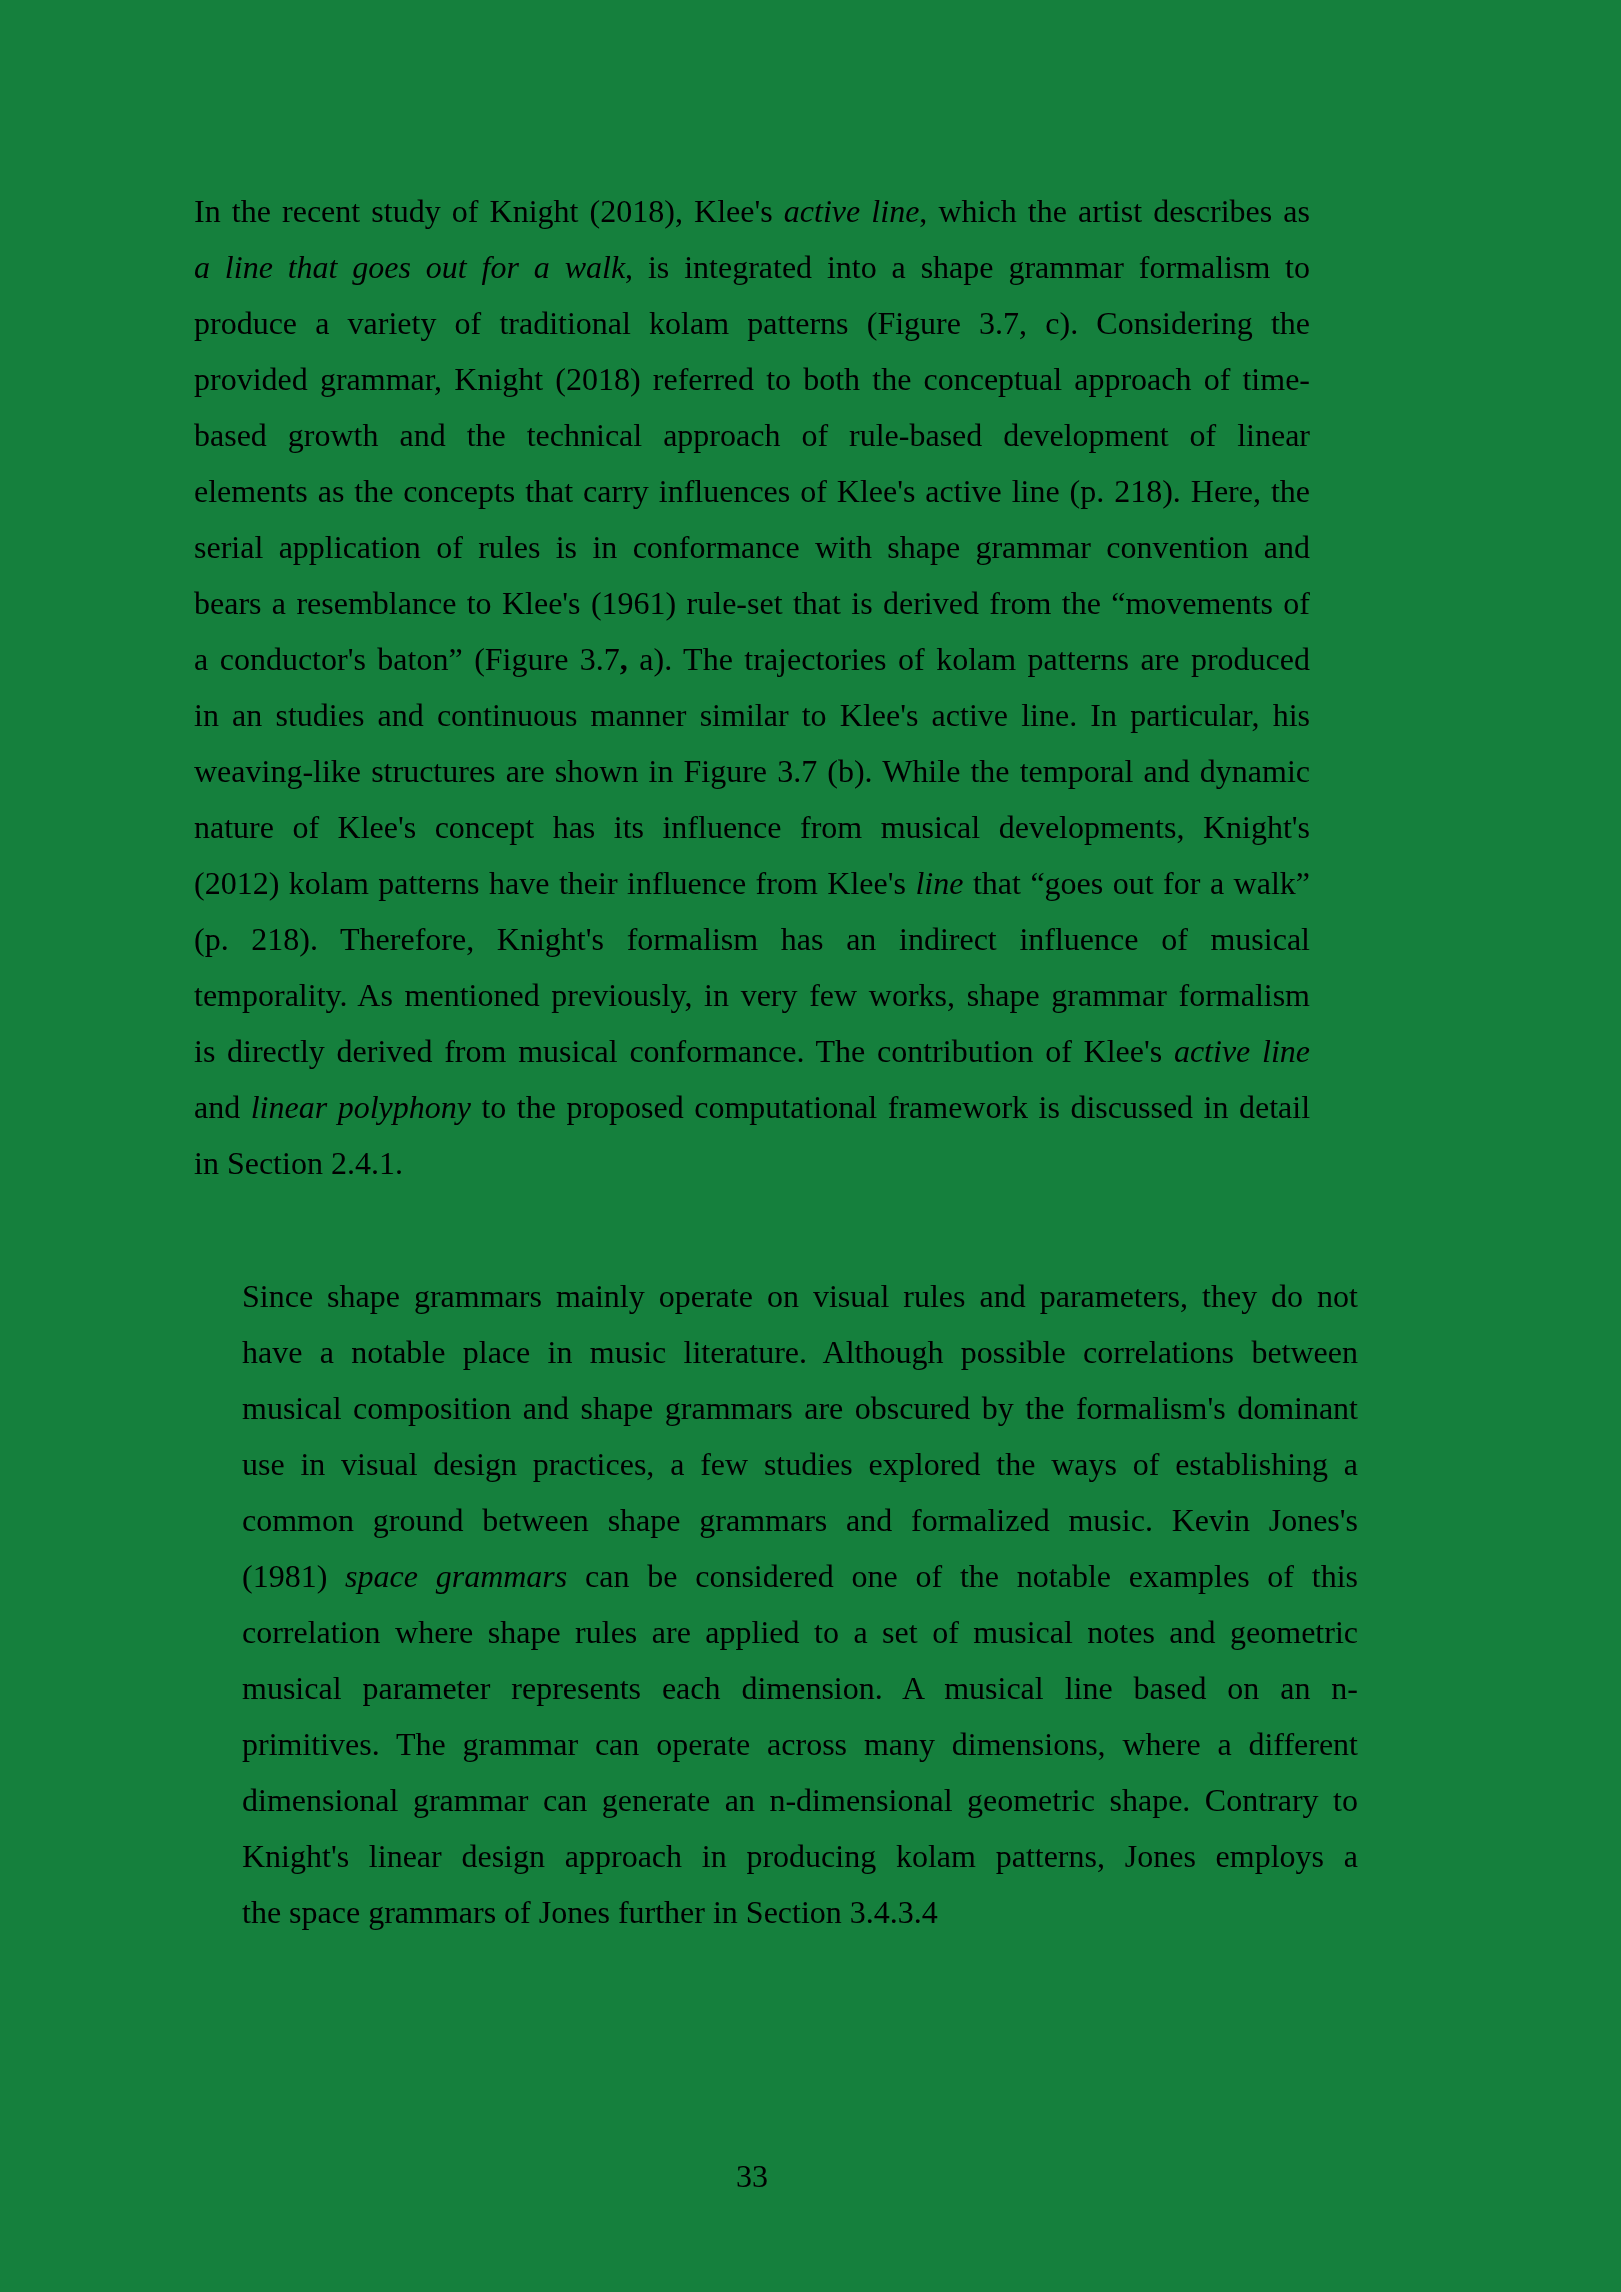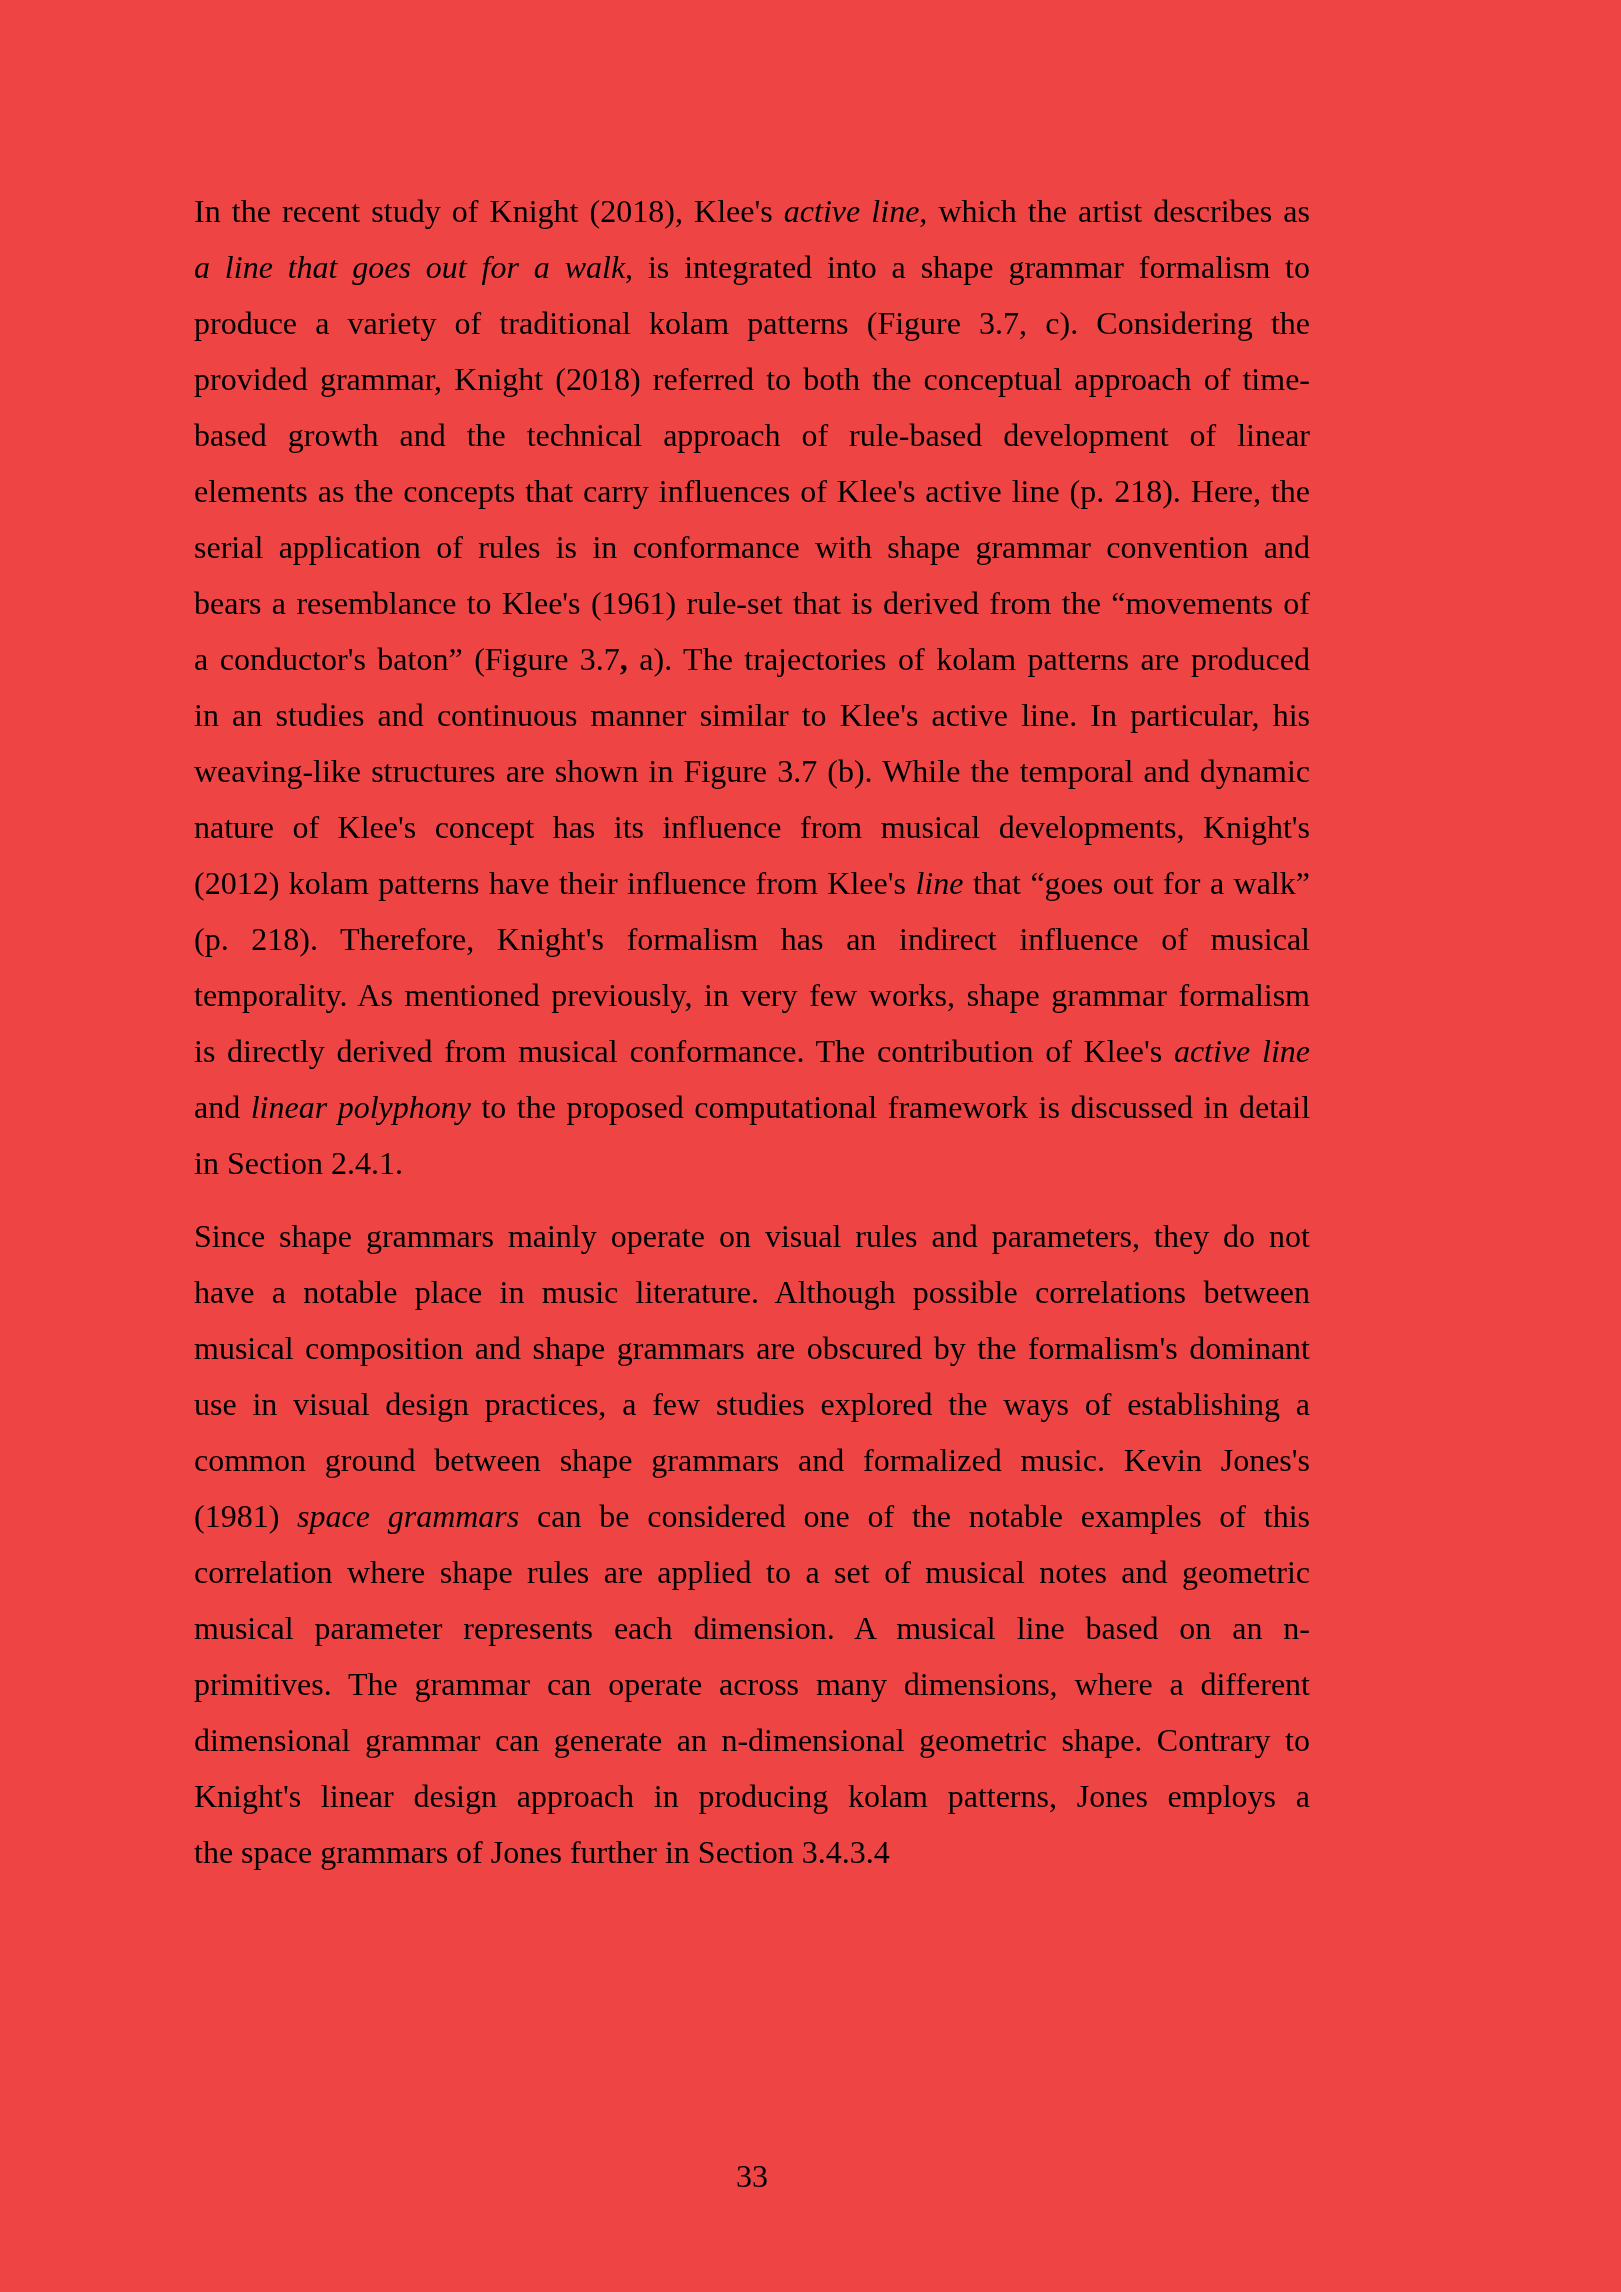--- a/index.html
+++ b/index.html
@@ -1,27 +1,27 @@
 <!DOCTYPE html>
 <html><head>
 <meta charset="utf-8">
 <style>
   html, body { margin: 0; padding: 0; background: #ffffff; }
   body { width: 1621px; height: 2293px; position: relative; overflow: hidden; }
   .page {
     position: absolute; left: 0; top: 0; width: 1621px; height: 2293px;
-    background: #ef4444;
+    background: #15803d;
   }
   .text-block {
     position: absolute; left: 194px; width: 1116px;
     font-family: "Liberation Serif", "DejaVu Serif", serif;
     font-size: 32px; line-height: 56px; color: #000000;
   }
   #para-0 { top: 183px; }
-  #para-1 { top: 1208px; }
+  #para-1 { top: 1268px; margin-left: 48px; }
   .line {
     display: block; width: 1116px; height: 56px; overflow: visible;
     text-align: justify; text-align-last: justify;
     white-space: normal; word-spacing: 0;
   }
   .line.last { text-align: center; text-align-last: left; }
   .seg.italic { font-style: italic; }
   .seg.bold { font-weight: bold; }
   .page-number {
     position: absolute; left: 194px; width: 1116px; top: 2148px;

